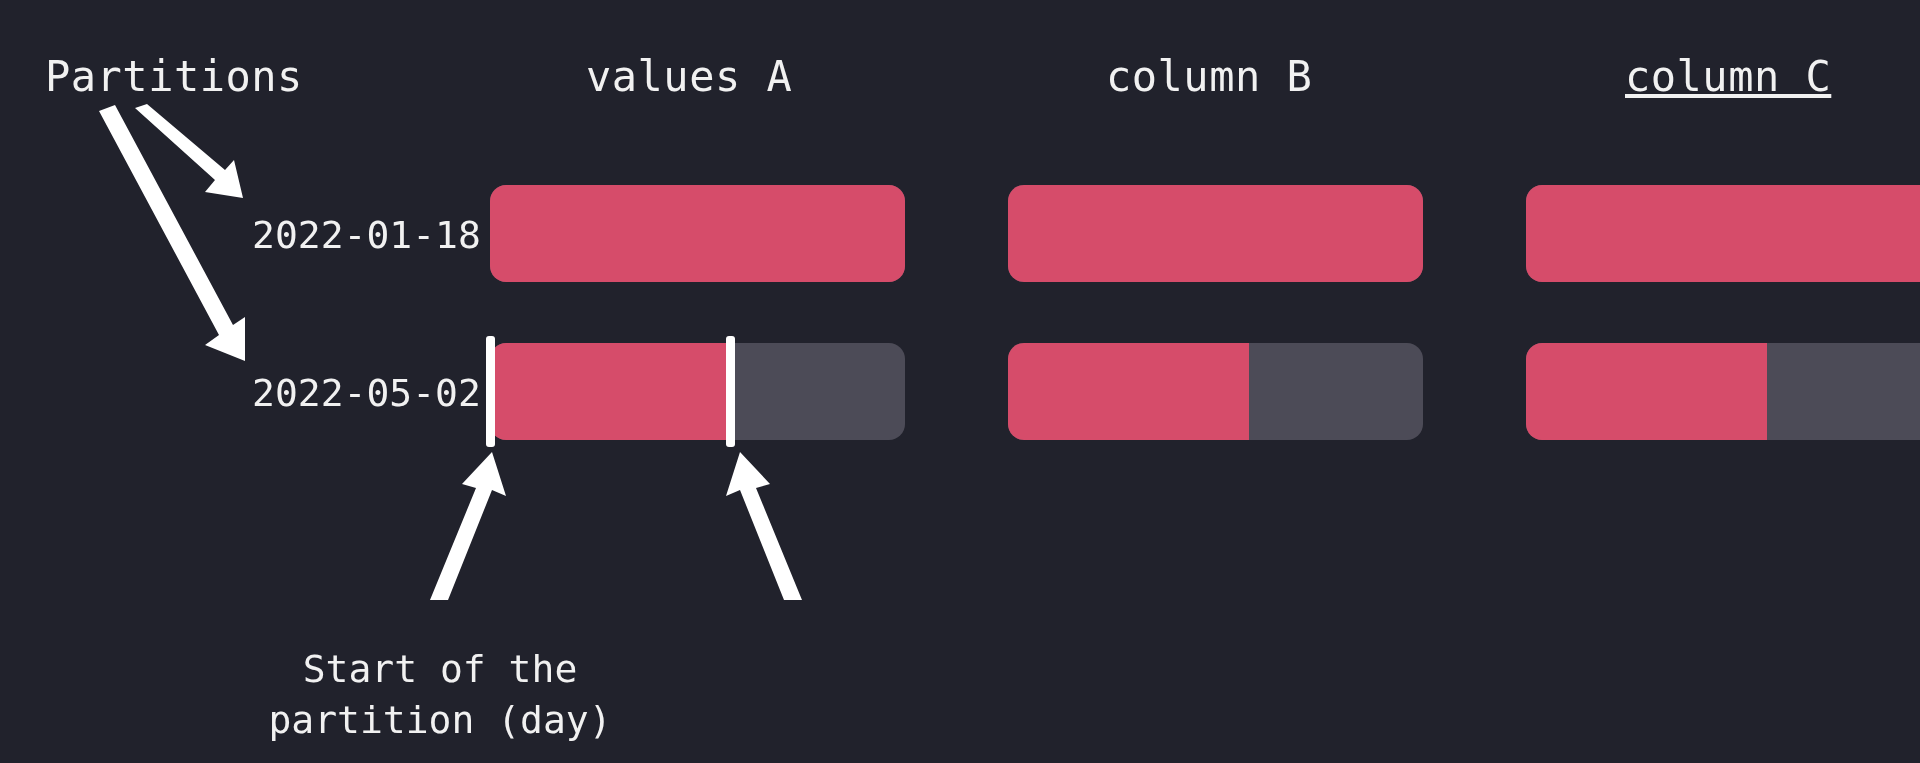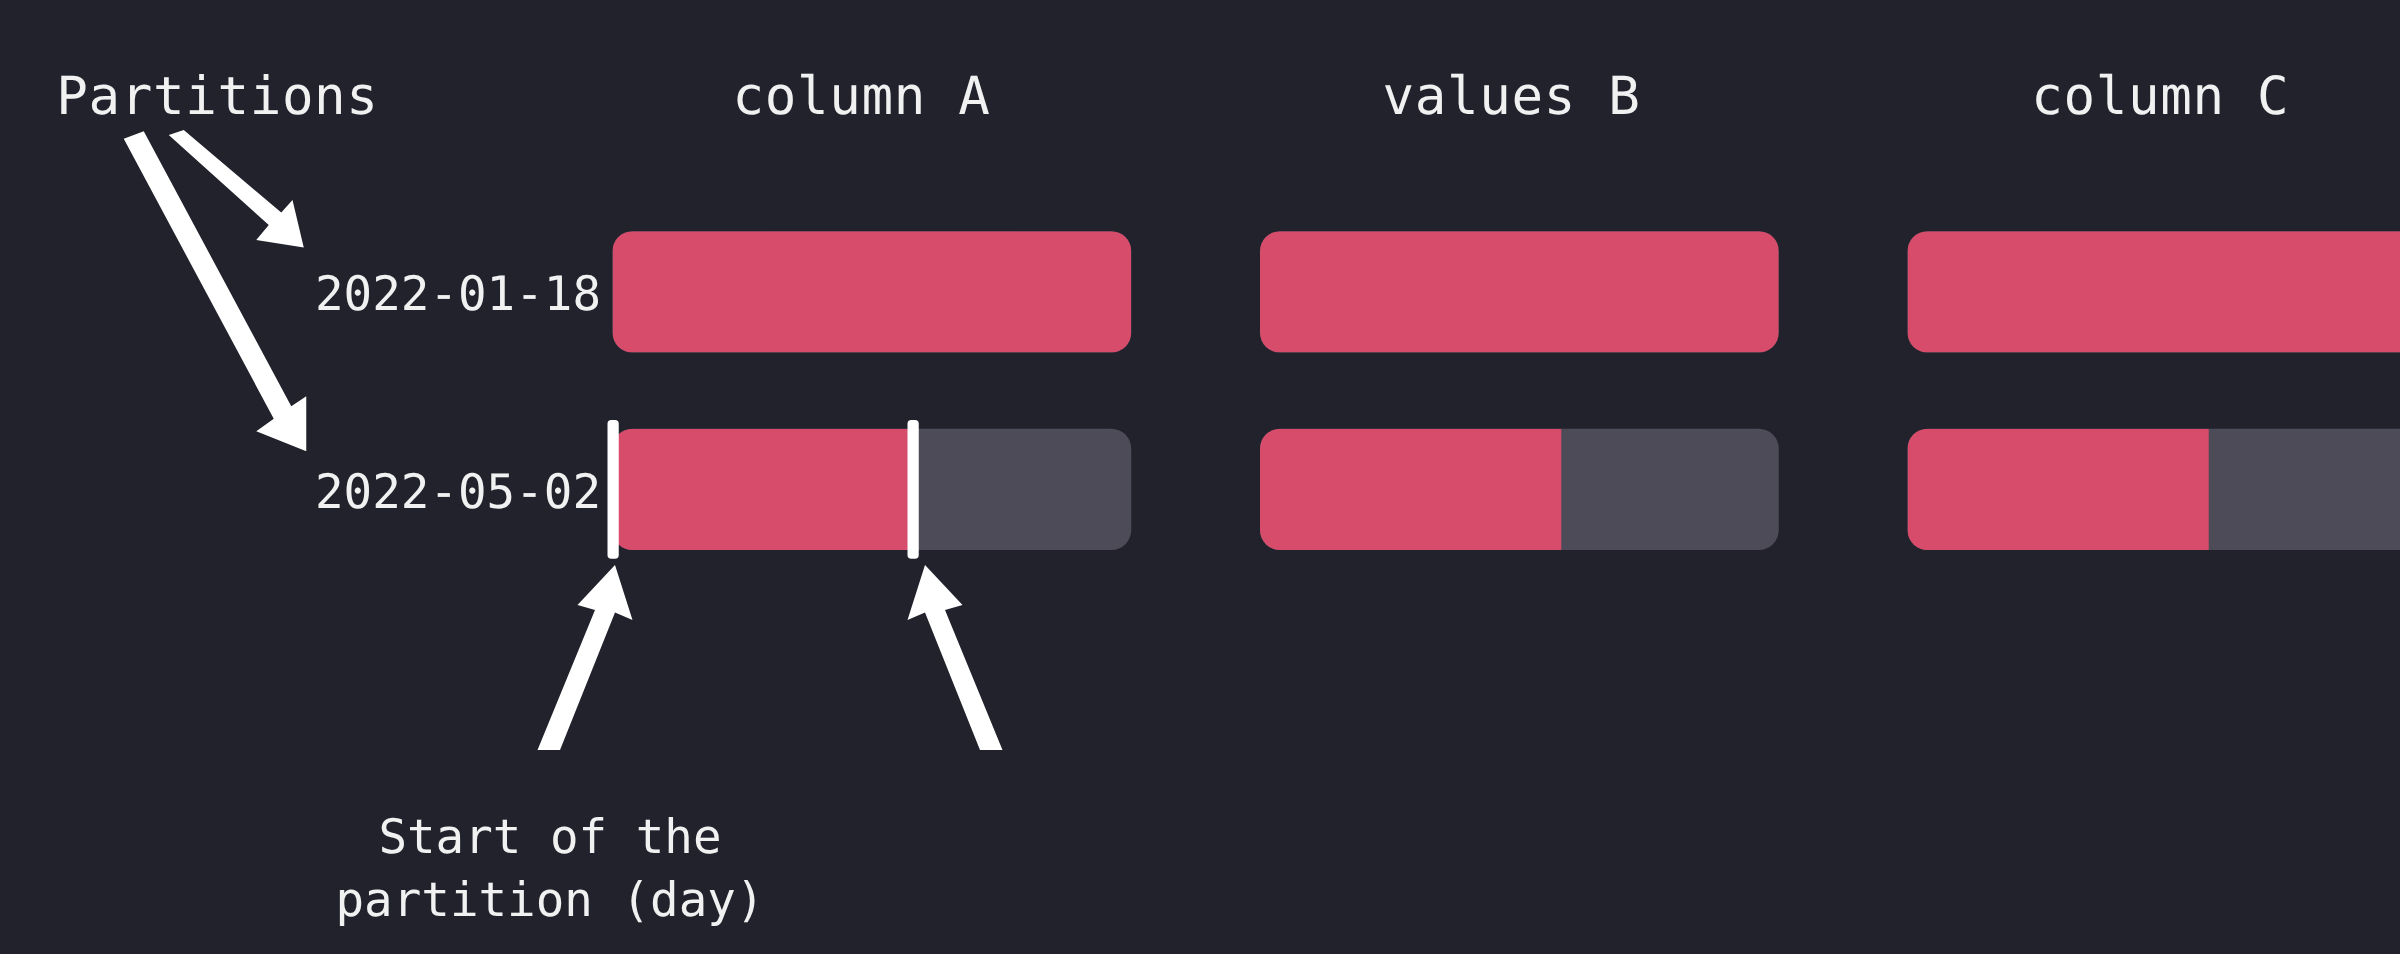--- a/index.html
+++ b/index.html
@@ -32,23 +32,23 @@
   svg.arrow { position: absolute; overflow: visible; }
   svg.arrow path { fill: #ffffff; }
 </style>
 </head>
 <body>
 
 <div class="stage">
 
   <div class="txt big" style="left:45px; top:52px;">Partitions</div>
 
-  <div class="txt big" style="left:586px; top:52px;">column A</div>
-  <div class="txt big" style="left:1106px; top:52px;">values B</div>
-  <div class="txt big" style="left:1625px; top:52px;">column C</div>
+  <div class="txt big" style="left:586px; top:52px;">values A</div>
+  <div class="txt big" style="left:1106px; top:52px;">column B</div>
+  <div class="txt big" style="left:1625px; top:52px;text-decoration:underline;">column C</div>
 
   <div class="txt mid" style="left:252px; top:213px;">2022-01-18</div>
   <div class="txt mid" style="left:252px; top:371px;">2022-05-02</div>
 
   <div class="bar" style="left:490px;  top:185px; width:415px;">
     <div class="fill" style="width:100%"></div>
   </div>
   <div class="bar" style="left:1008px; top:185px; width:415px;">
     <div class="fill" style="width:100%"></div>
   </div>

